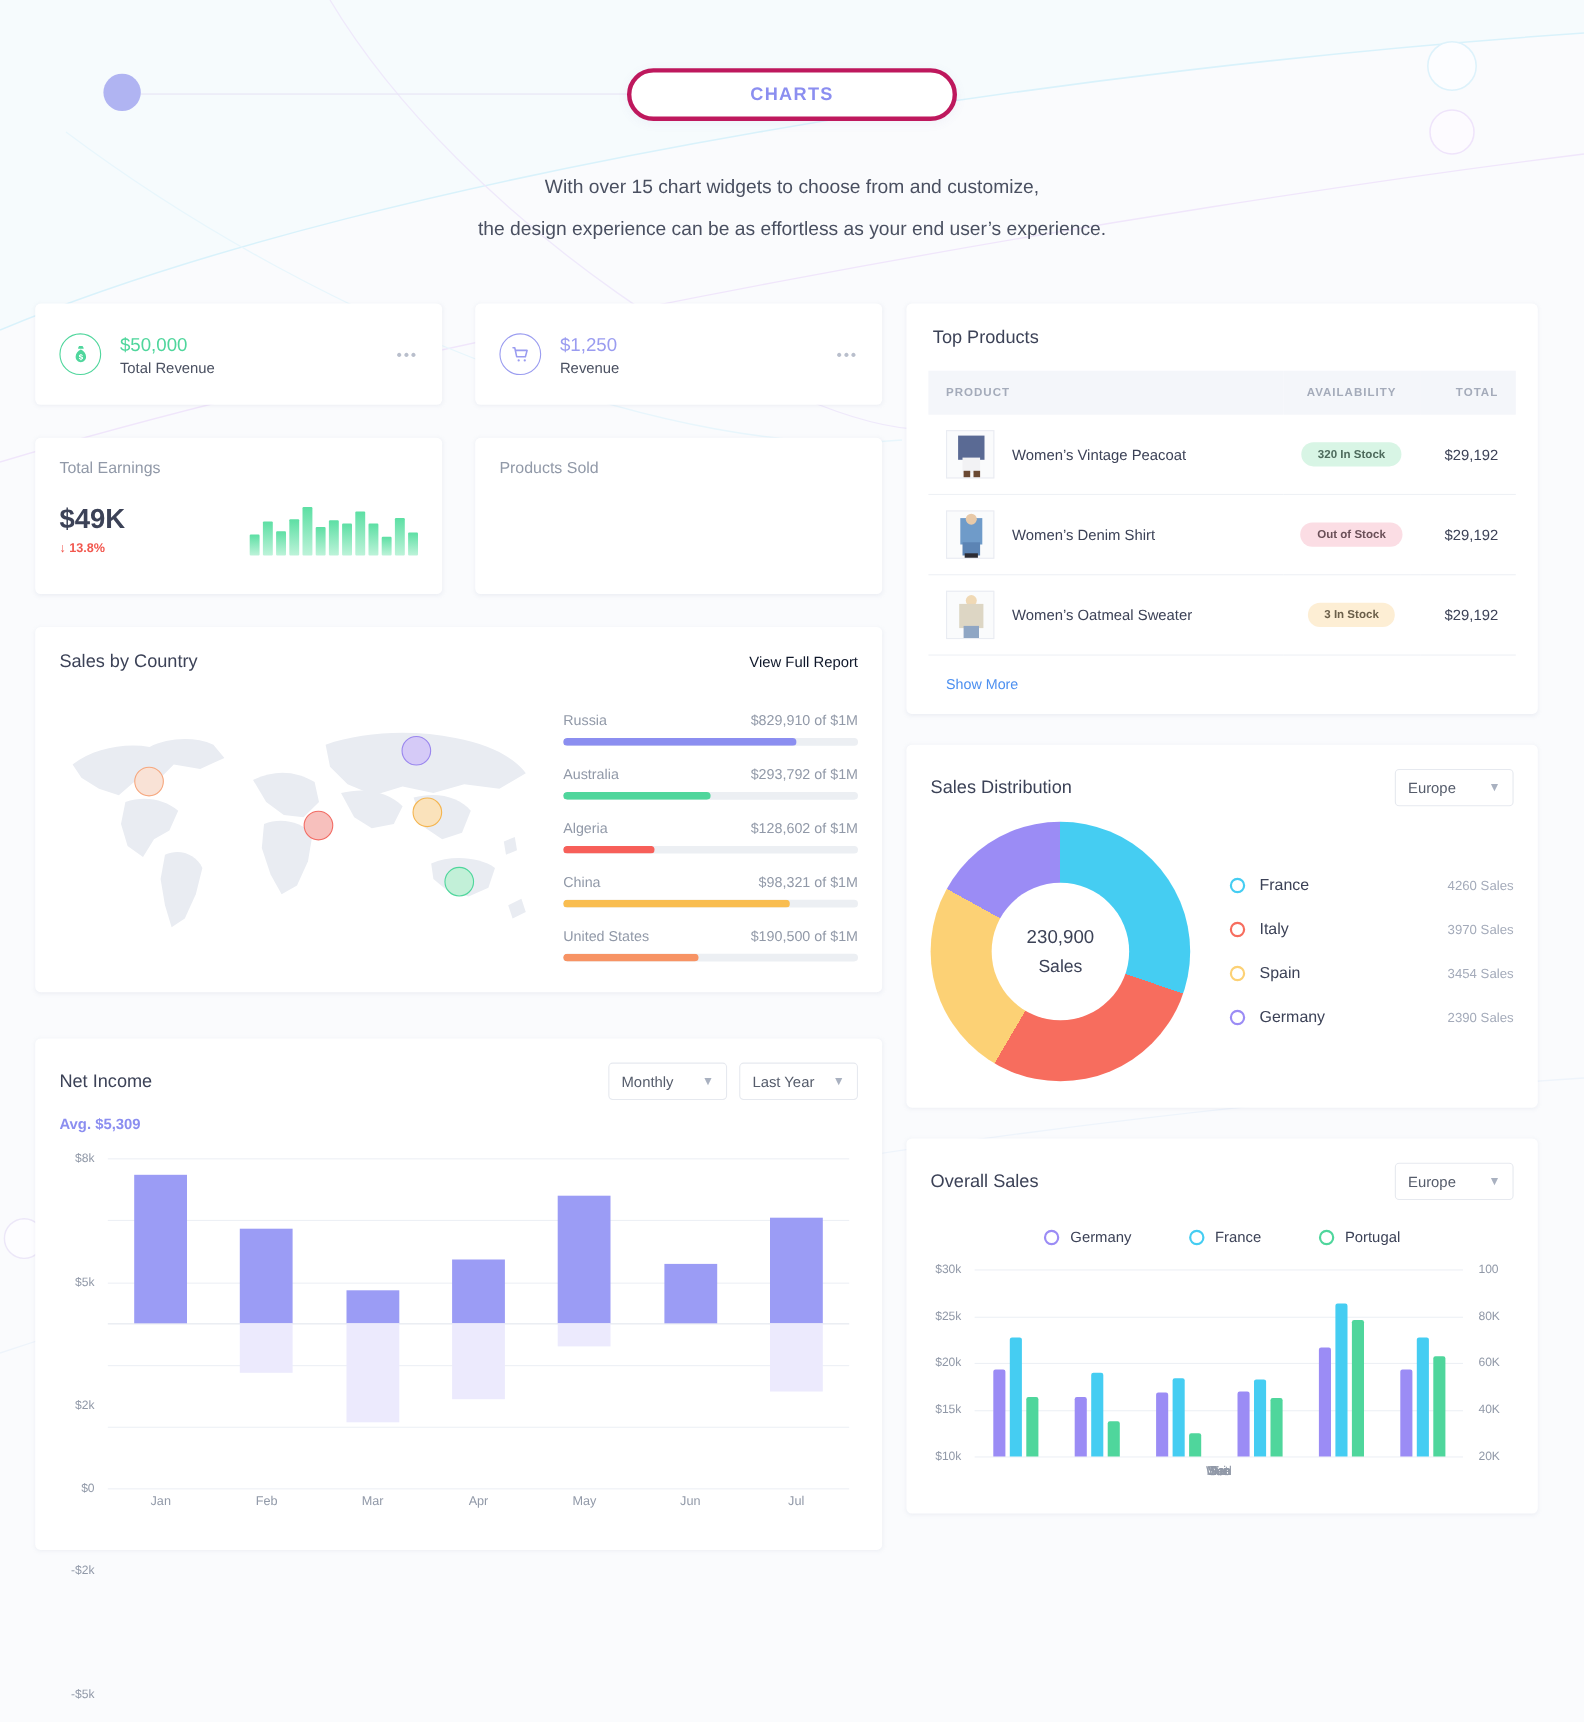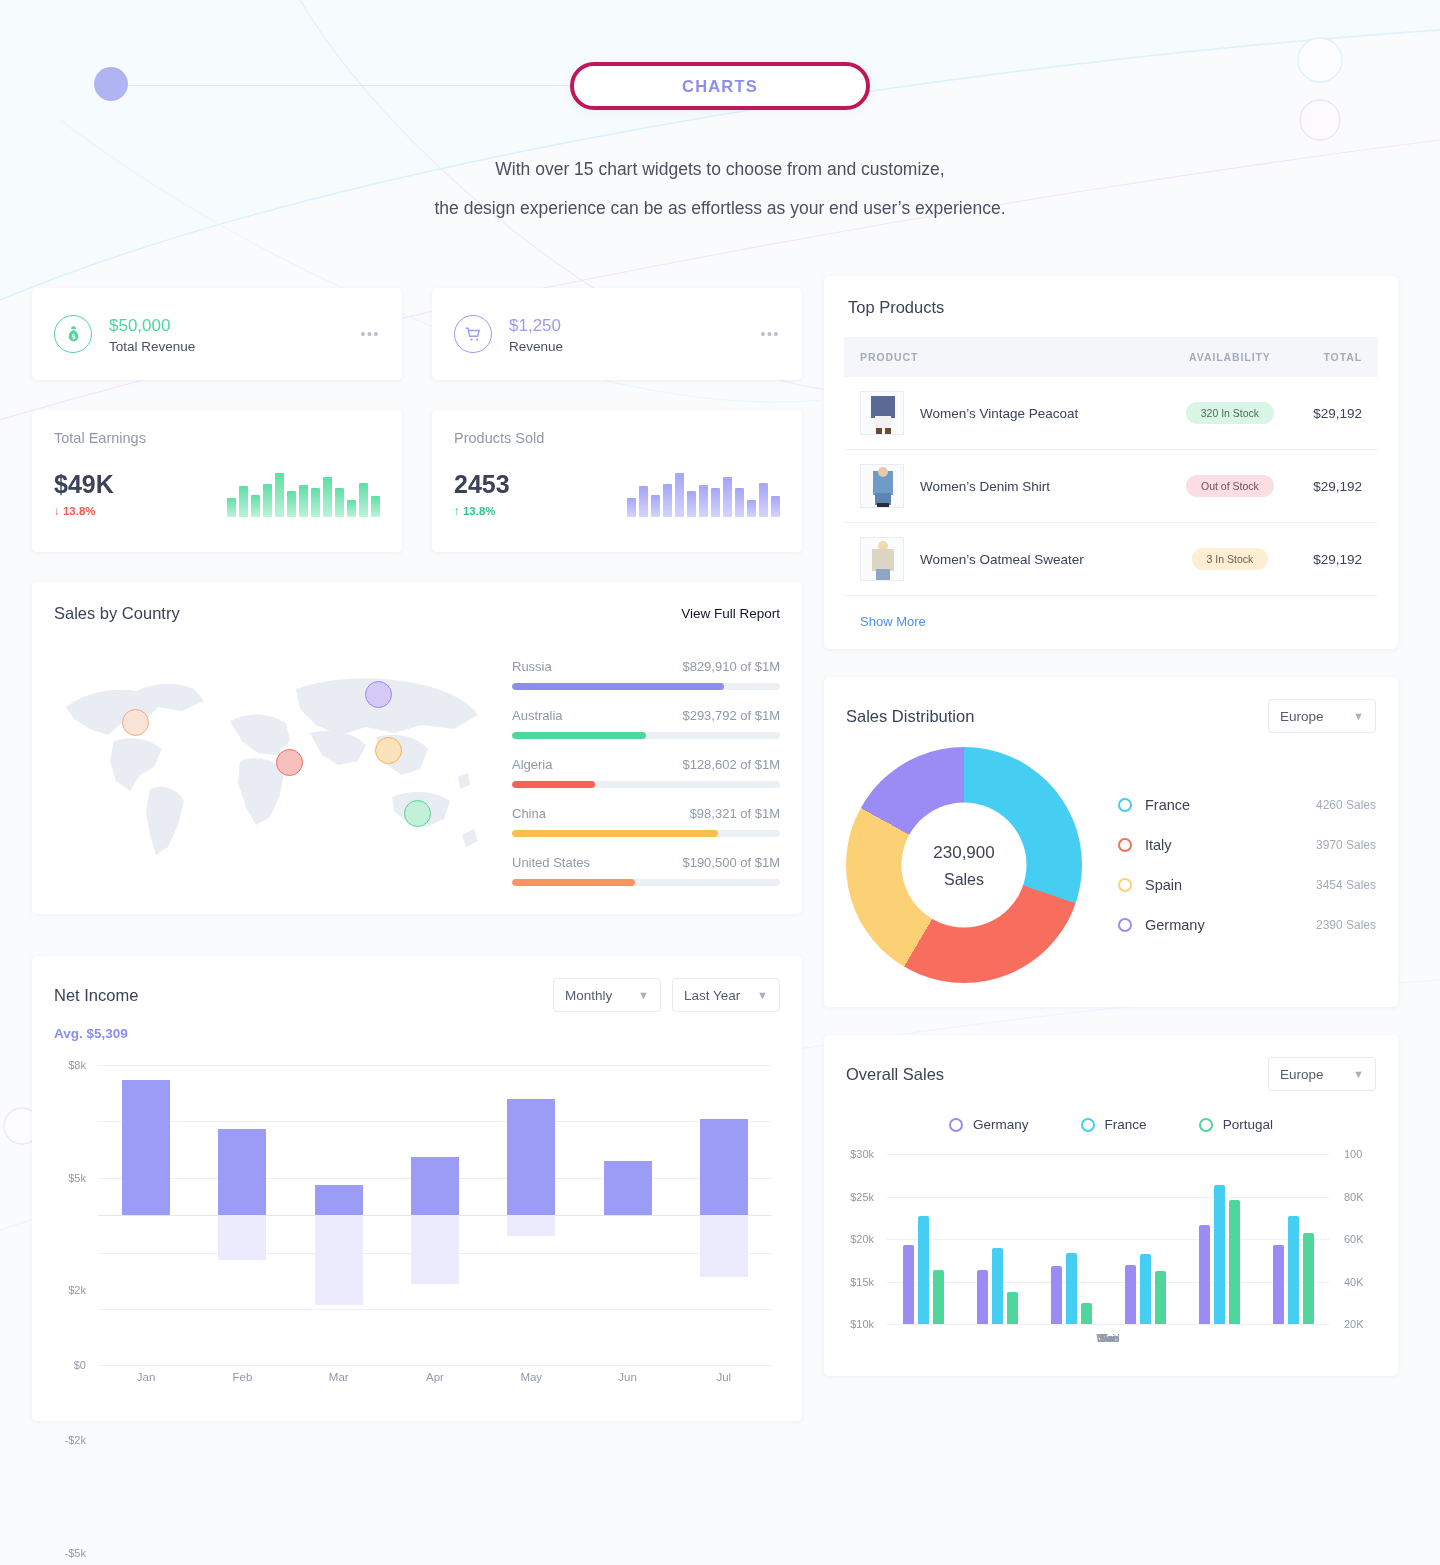--- a/index.html
+++ b/index.html
@@ -20,21 +20,21 @@
              border-radius: 50%; background: #b0b4f2; }
   .hdr-pill { position: absolute; left: 570px; top: 62px; width: 300px; height: 48px;
               background: #fff; border: 4px solid #be185d; border-radius: 26px;
               display: flex; align-items: center; justify-content: center;
               box-shadow: 0 2px 10px rgba(120,120,190,.07); }
   .hdr-pill span { color: #8b8ef0; font-size: 16.5px; font-weight: bold; letter-spacing: 1.2px; }
   .subtitle { text-align: center; font-size: 17.5px; color: #4a5061; line-height: 39px; }
 
   
   .wrap { position: relative; padding: 0 32px; }
-  .col-left { position: absolute; left: 32px; top: 12px; width: 770px; }
+  .col-left { position: absolute; left: 32px; top: 0; width: 770px; }
   .col-right { position: absolute; left: 824px; top: 0; width: 574px; }
 
   .card { background: #fff; border-radius: 5px; box-shadow: 0 1px 4px rgba(140,145,180,.12); }
 
   
   .srow { display: flex; gap: 30px; }
   .scard { width: 370px; height: 92px; display: flex; align-items: center; padding: 0 22px; }
   .sicon { width: 38px; height: 38px; border-radius: 50%; border: 1.6px solid;
            display: flex; align-items: center; justify-content: center; flex: 0 0 38px; }
   .sicon.green { border-color: #4fd69c; color: #4fd69c; }
@@ -76,21 +76,21 @@
   .tp th.a { text-align: center; }
   .tp th.t { text-align: right; padding-right: 16px; }
   .tp td { border-bottom: 1px solid #eef1f5; padding: 14px 0; font-size: 13.5px; color: #3c4257; }
   .tp td.p { padding-left: 16px; }
   .tp td.a { text-align: center; }
   .tp td.t { text-align: right; padding-right: 16px; }
   .pcell { display: flex; align-items: center; gap: 16px; }
   .thumb { width: 44px; height: 44px; border: 1px solid #e9ecf2; flex: 0 0 44px;
            position: relative; overflow: hidden; background: #fafbfc; }
   .badge { display: inline-block; padding: 5px 15px; border-radius: 11px;
-           font-size: 10.5px; font-weight: normal; }
+           font-size: 10.5px; font-weight: bold; }
   .badge.ok { background: #d8f5e5; color: #4e6b5d; }
   .badge.no { background: #fbdde4; color: #6b5058; }
   .badge.low { background: #fdeed4; color: #6b5f4a; }
   .showmore { color: #4d90f0; font-size: 13px; padding: 18px 16px 4px; cursor: pointer; }
 
   
   .sbc { padding: 22px 22px 28px; }
   .sbc-body { display: flex; margin-top: 26px; }
   .mapbox { width: 440px; height: 220px; position: relative; }
   .mk { position: absolute; width: 27px; height: 27px; border-radius: 50%; border: 1.4px solid; }
@@ -234,44 +234,20 @@
                 <i style="height: 29.44px; background: linear-gradient(rgb(93, 223, 164), rgb(189, 243, 217));"></i>
                 <i style="height: 16.56px; background: linear-gradient(rgb(93, 223, 164), rgb(189, 243, 217));"></i>
                 <i style="height: 34.04px; background: linear-gradient(rgb(93, 223, 164), rgb(189, 243, 217));"></i>
                 <i style="height: 20.7px; background: linear-gradient(rgb(93, 223, 164), rgb(189, 243, 217));"></i>
               </div>
         </div>
       </div>
 
       <div class="card ecard">
         <div class="t">Products Sold</div>
-        <div class="ebody">
-          <div>
-            <div class="big">2453</div>
-            <div class="delta up">
-              <span>↑</span>
-              <span>13.8%</span>
-            </div>
-          </div>
-          <div class="spark" id="spark-purple">
-                <i style="height: 19.32px; background: linear-gradient(rgb(163, 165, 247), rgb(212, 213, 252));"></i>
-                <i style="height: 31.28px; background: linear-gradient(rgb(163, 165, 247), rgb(212, 213, 252));"></i>
-                <i style="height: 22.08px; background: linear-gradient(rgb(163, 165, 247), rgb(212, 213, 252));"></i>
-                <i style="height: 33.12px; background: linear-gradient(rgb(163, 165, 247), rgb(212, 213, 252));"></i>
-                <i style="height: 44.16px; background: linear-gradient(rgb(163, 165, 247), rgb(212, 213, 252));"></i>
-                <i style="height: 25.76px; background: linear-gradient(rgb(163, 165, 247), rgb(212, 213, 252));"></i>
-                <i style="height: 32.2px; background: linear-gradient(rgb(163, 165, 247), rgb(212, 213, 252));"></i>
-                <i style="height: 28.52px; background: linear-gradient(rgb(163, 165, 247), rgb(212, 213, 252));"></i>
-                <i style="height: 40.48px; background: linear-gradient(rgb(163, 165, 247), rgb(212, 213, 252));"></i>
-                <i style="height: 29.44px; background: linear-gradient(rgb(163, 165, 247), rgb(212, 213, 252));"></i>
-                <i style="height: 16.56px; background: linear-gradient(rgb(163, 165, 247), rgb(212, 213, 252));"></i>
-                <i style="height: 34.04px; background: linear-gradient(rgb(163, 165, 247), rgb(212, 213, 252));"></i>
-                <i style="height: 20.7px; background: linear-gradient(rgb(163, 165, 247), rgb(212, 213, 252));"></i>
-              </div>
-        </div>
       </div>
     </div>
 
     <div class="card sbc" style="margin-top:30px;">
       <div class="chead">
         <div class="ctitle">Sales by Country</div>
         <div class="link">View Full Report</div>
       </div>
       <div class="sbc-body">
         <div class="mapbox">

